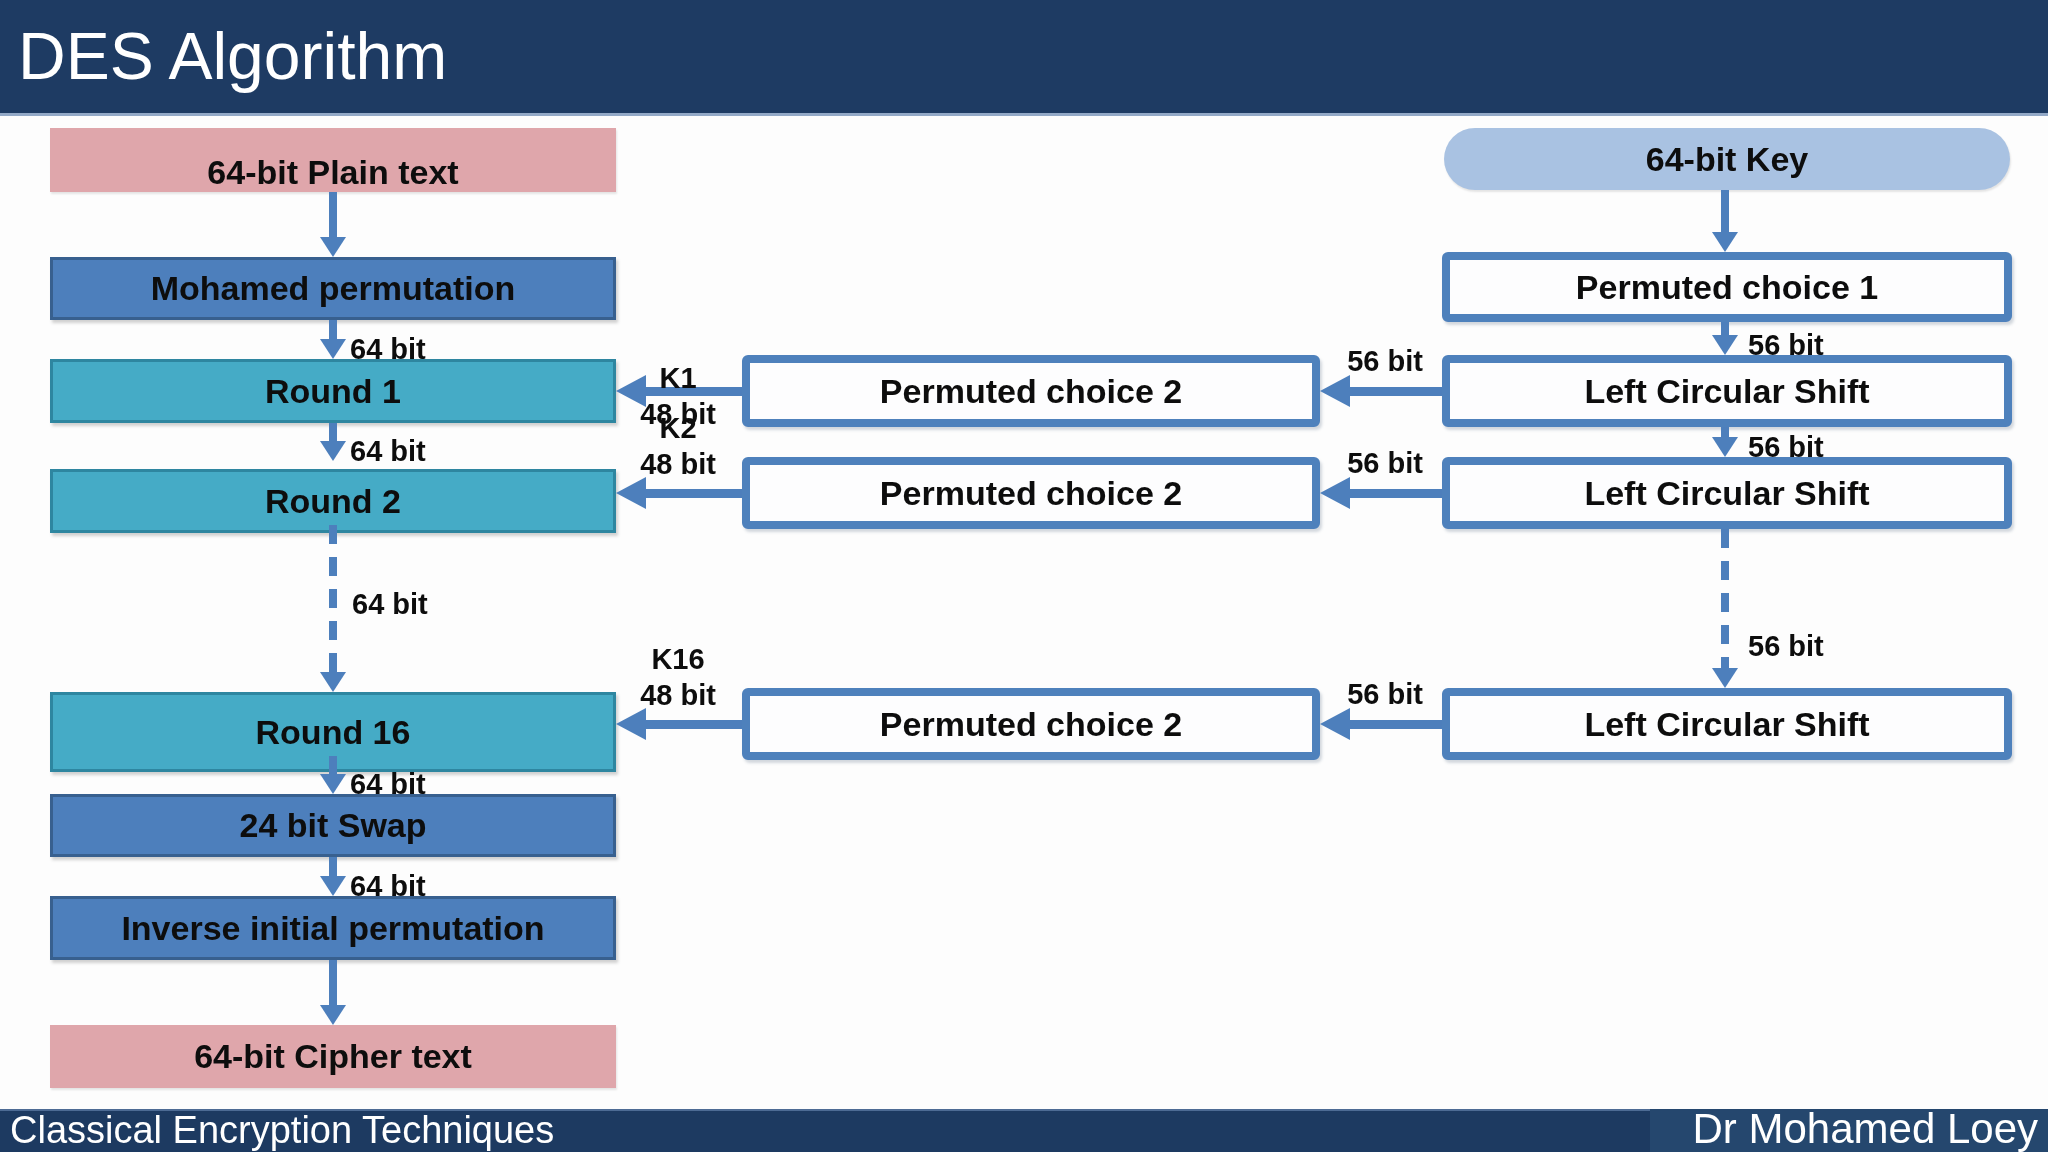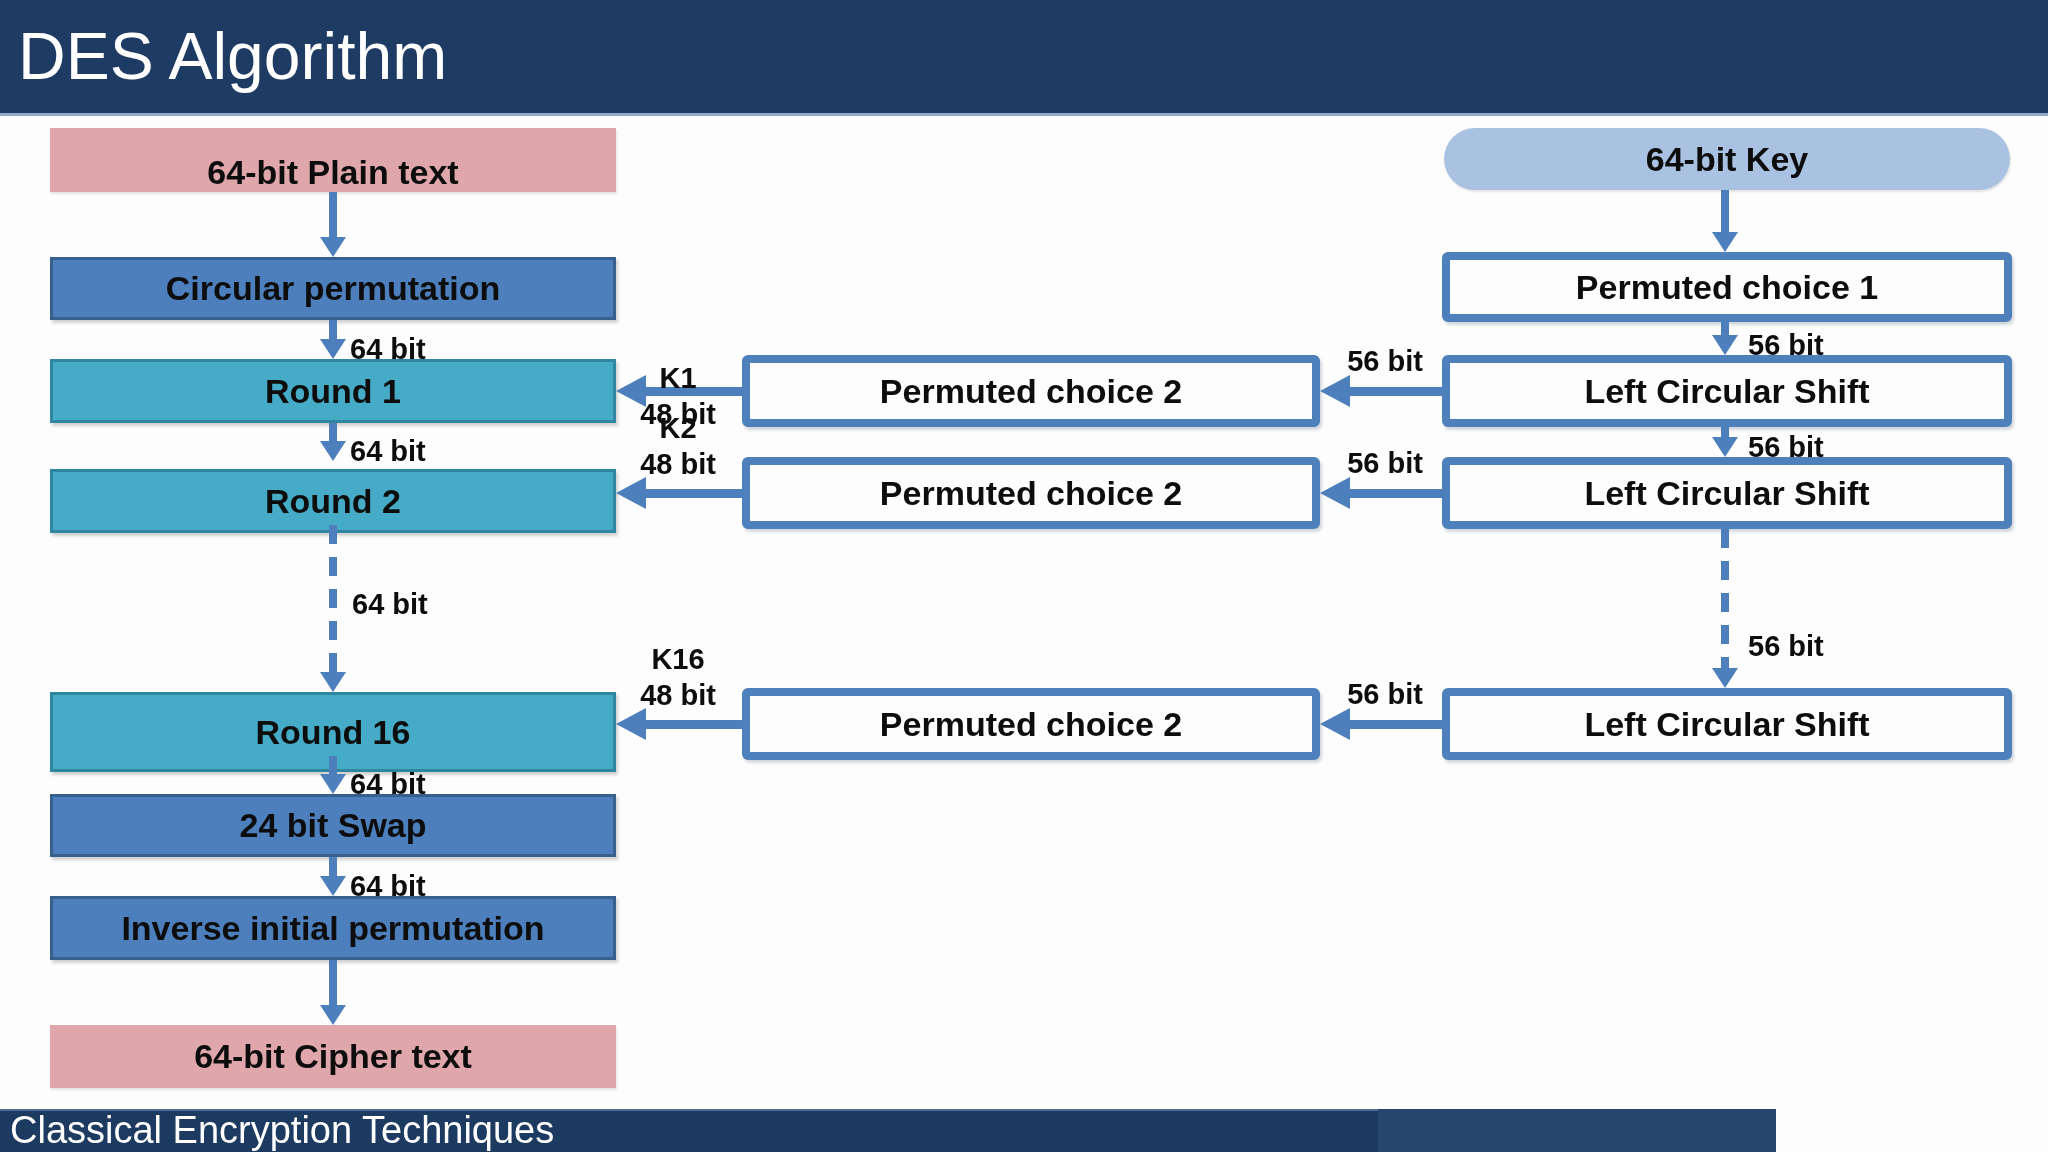--- a/index.html
+++ b/index.html
@@ -38,41 +38,41 @@
        border-right:13px solid transparent;border-top:20px solid var(--arrow,#4d7fbc);}
   .shaft-h{position:absolute;height:9px;background:var(--arrow,#4d7fbc);}
   .head-left{position:absolute;width:0;height:0;border-top:16px solid transparent;
        border-bottom:16px solid transparent;border-right:30px solid var(--arrow,#4d7fbc);}
   .lbl{position:absolute;font-weight:bold;font-size:29px;color:var(--text-dark,#0d0d0d);
        white-space:nowrap;}
   .klbl{position:absolute;font-weight:bold;font-size:29px;color:var(--text-dark,#0d0d0d);
        text-align:center;line-height:36px;}
   .klbl span{display:block;}
   .ctr{text-align:center;}
-  .footer{position:absolute;left:0;bottom:0;width:1776px;height:43px;
+  .footer{position:absolute;left:0;bottom:0;width:2048px;height:43px;
        background:var(--footer-bg,#1d3a61);border-top:2px solid var(--footer-edge,#4d6b94);padding-left:13px;}
   .footer-panel{position:absolute;right:0;bottom:0;width:398px;height:43px;
        background:var(--footer-panel-bg,#25476e);}
   .footer-left{position:absolute;left:10px;bottom:1px;font-size:38px;line-height:42px;
        color:var(--text-light,#fff);white-space:nowrap;}
   .footer-right{position:absolute;right:10px;bottom:1px;font-size:42px;line-height:44px;
        color:var(--text-light,#fff);white-space:nowrap;}
 </style>
 </head>
 <body>
 
 <header class="titlebar">
   <span class="title">DES Algorithm</span>
 </header>
 
 <div class="box pink" style="left:50px;top:128px;width:566px;height:64px;align-items:flex-end;">
     <span>64-bit Plain text</span>
   </div>
 <div class="box blue" style="left:50px;top:257px;width:566px;height:63px;">
-    <span>Circular permutation</span>
+    <span>Mohamed permutation</span>
   </div>
 <div class="box teal" style="left:50px;top:359px;width:566px;height:64px;">
     <span>Round 1</span>
   </div>
 <div class="box teal" style="left:50px;top:469px;width:566px;height:64px;">
     <span>Round 2</span>
   </div>
 <div class="box teal" style="left:50px;top:692px;width:566px;height:80px;">
     <span>Round 16</span>
   </div>
@@ -206,13 +206,14 @@
   <span>48 bit</span>
 </div>
 <div class="klbl" style="left:608px;top:641px;width:140px;">
   <span>K16</span>
   <span>48 bit</span>
 </div>
 
 <footer class="footer">
   <div class="footer-panel"></div>
   <span class="footer-left">Classical Encryption Techniques</span>
+  <span class="footer-right">Dr Mohamed Loey</span>
 </footer>
 
 </body></html>

